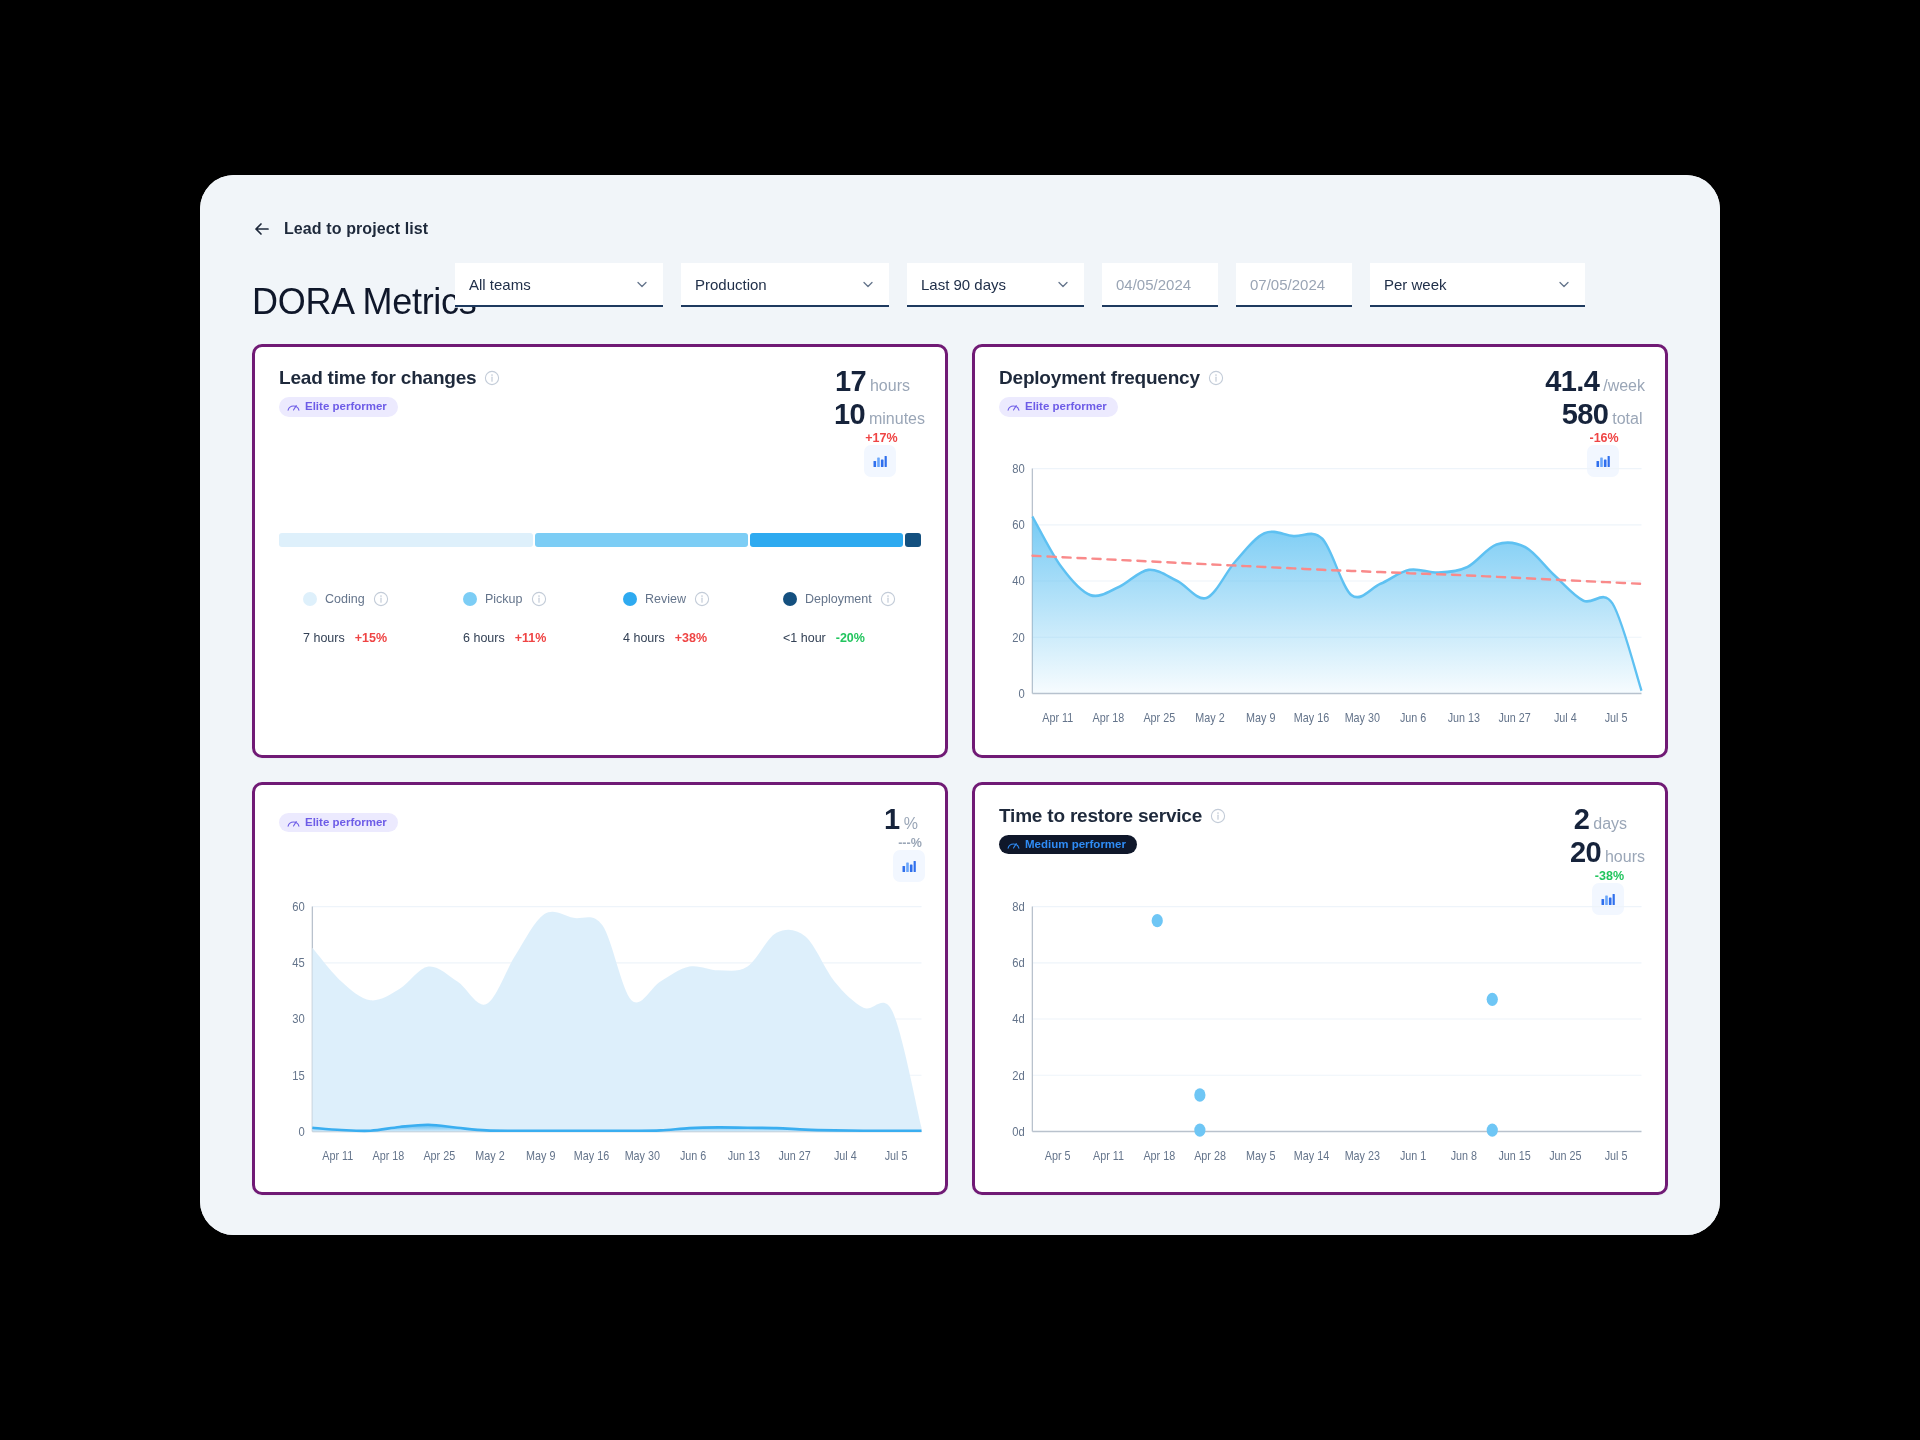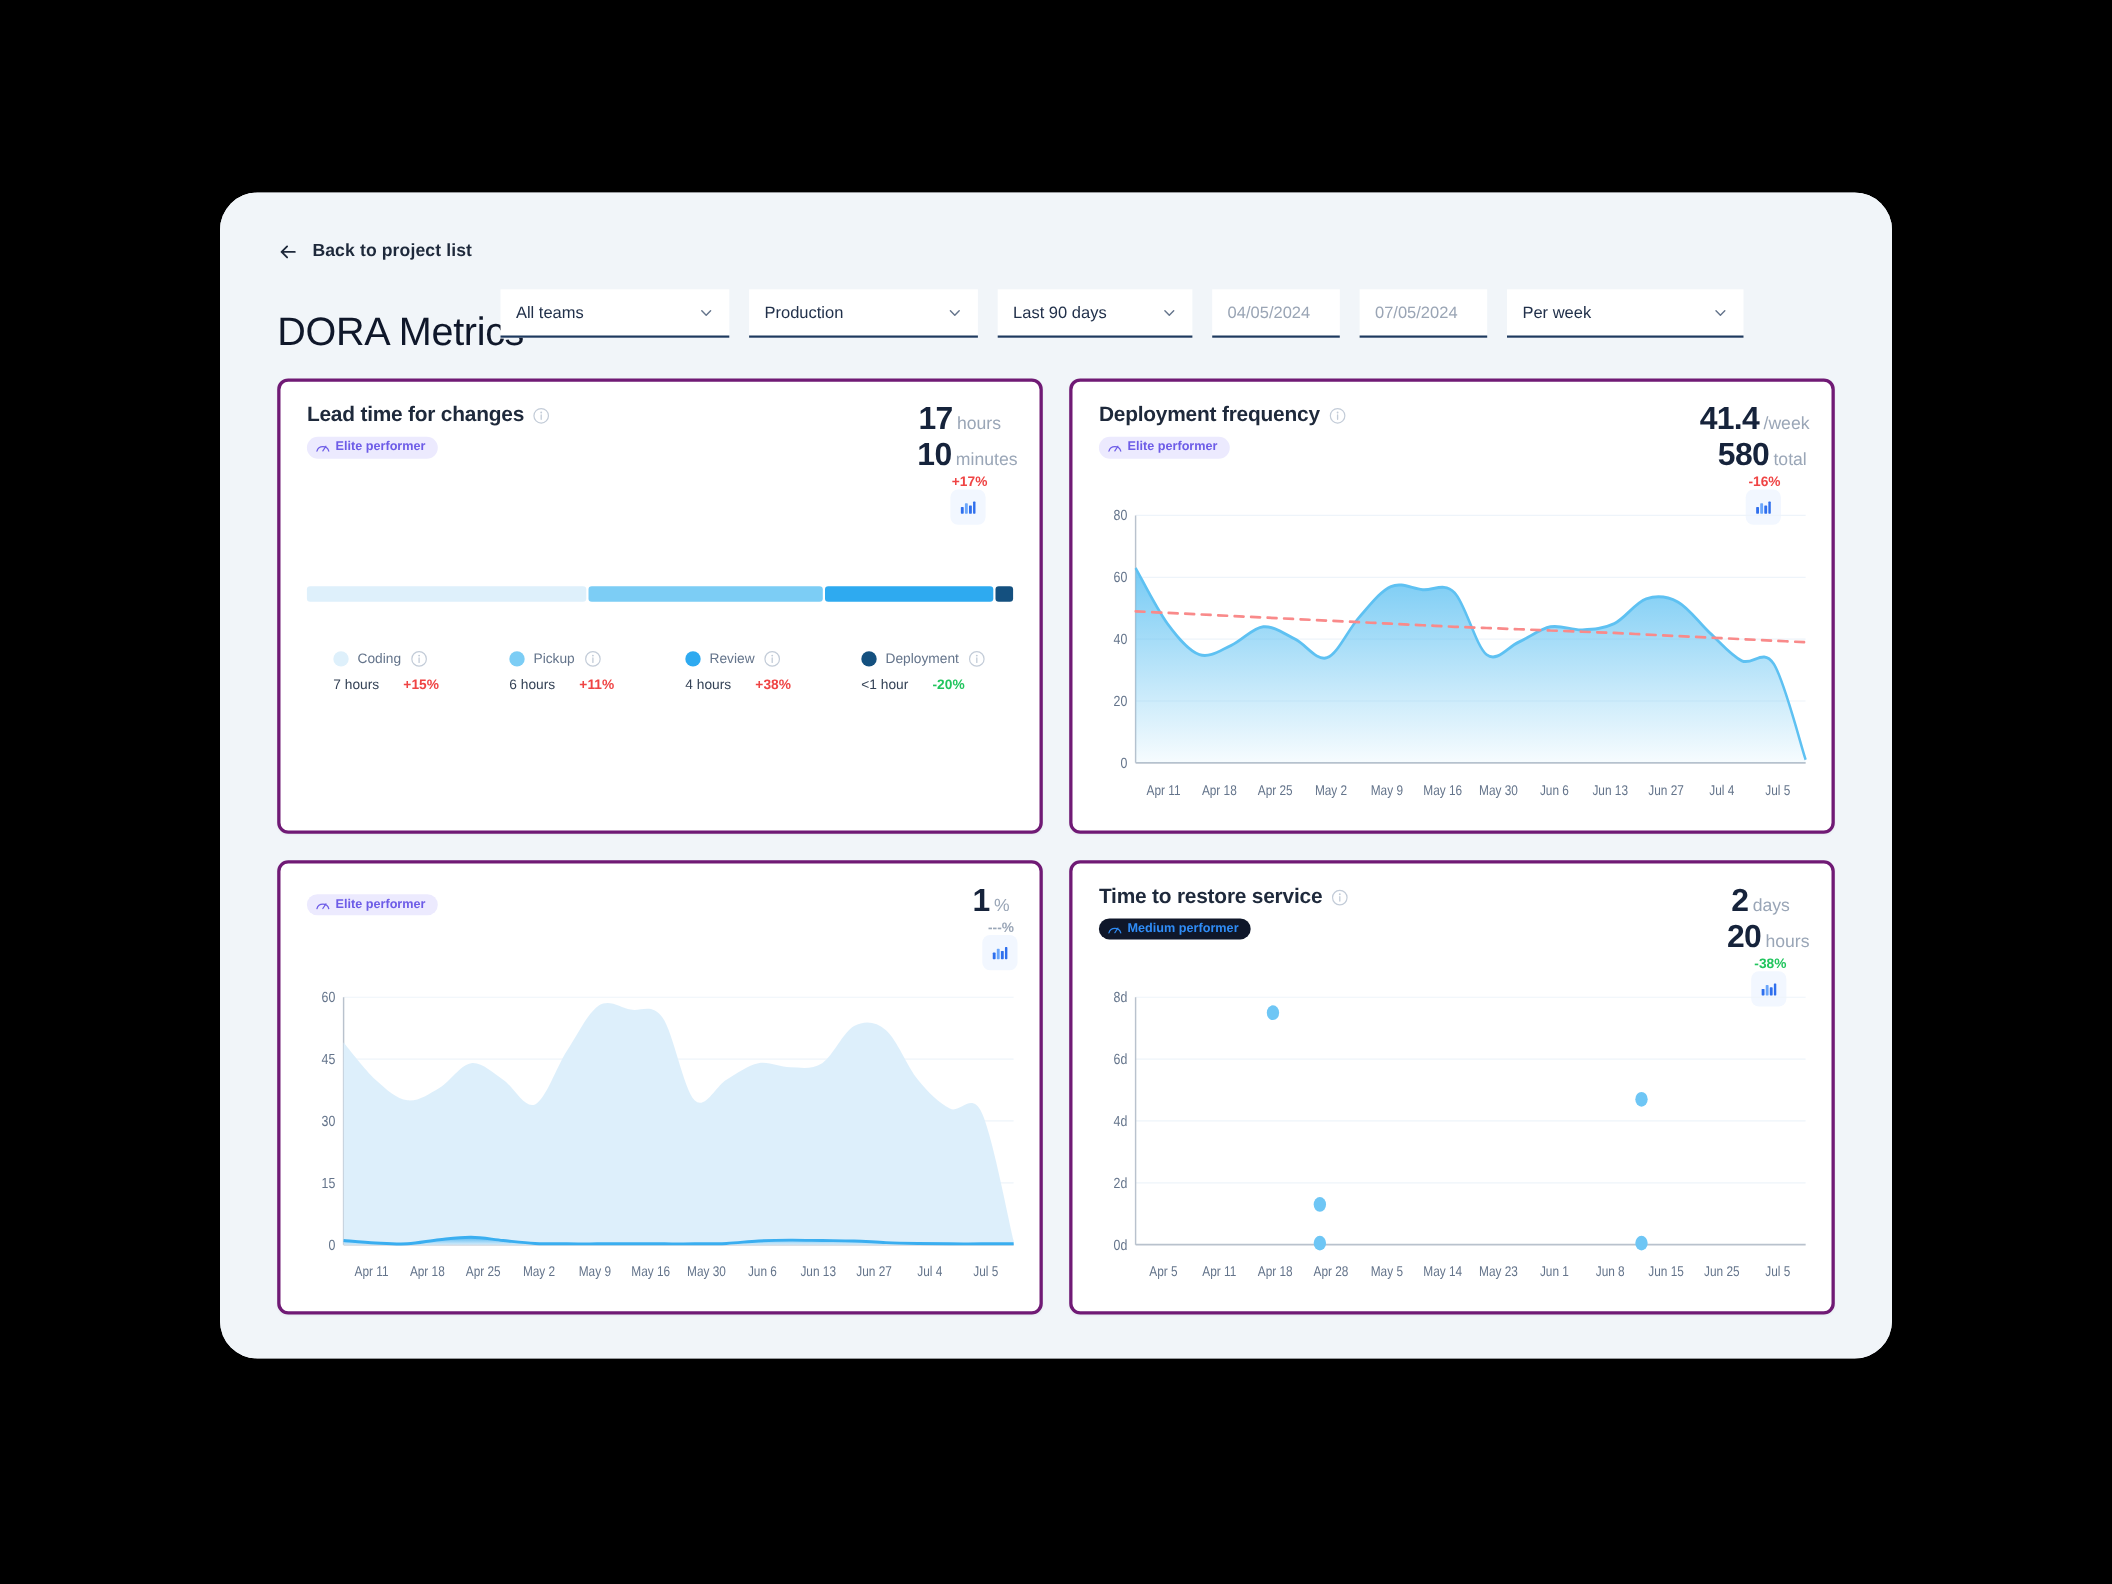--- a/index.html
+++ b/index.html
@@ -67,21 +67,21 @@
   .iconbtn svg{width:16px;height:16px;display:block;}
 
   
   .ltbar{position:absolute;left:24px;right:24px;top:186px;height:14px;display:flex;gap:2px;}
   .ltbar i{display:block;height:14px;border-radius:3px;}
   .ltlegend{position:absolute;left:24px;right:24px;top:244px;display:flex;}
   .lgcol{flex:1;}
   .lgrow{display:flex;align-items:center;gap:8px;}
   .dot{width:14px;height:14px;border-radius:50%;display:block;flex:none;}
   .lgname{font-size:12.5px;color:#64748b;}
-  .lgvals{margin-top:8px;display:flex;align-items:baseline;gap:22px;}
+  .lgvals{margin-top:24px;display:flex;align-items:baseline;gap:10px;}
   .lgval{font-size:12.5px;color:#334155;}
   .lgdelta{font-size:12.5px;font-weight:700;}
   .lgdelta.up{color:#ef4444;}
   .lgdelta.down{color:#22c55e;}
   .lgc0{margin-left:24px;}
   .lgc1{margin-left:22px;}
   .lgc2{margin-left:22px;}
   .lgc3{margin-left:22px;}
 
   
@@ -95,21 +95,21 @@
 
 <div class="device">
  <div class="page">
 
   <div class="backrow">
     <span class="arrow">
       <svg viewBox="0 0 20 20">
             <path d="M16 10H4M4 10l5-5M4 10l5 5" fill="none" stroke="#1e293b" stroke-width="1.7" stroke-linecap="round" stroke-linejoin="round"></path>
           </svg>
     </span>
-    <span class="blabel">Back to project list</span>
+    <span class="blabel">Lead to project list</span>
   </div>
 
   <div class="titlerow">
     <div class="ptitle">DORA Metrics</div>
   </div>
 
   <div class="filters">
     <div class="fld f-teams">
       <span class="v">All teams</span>
       <span class="chev">

